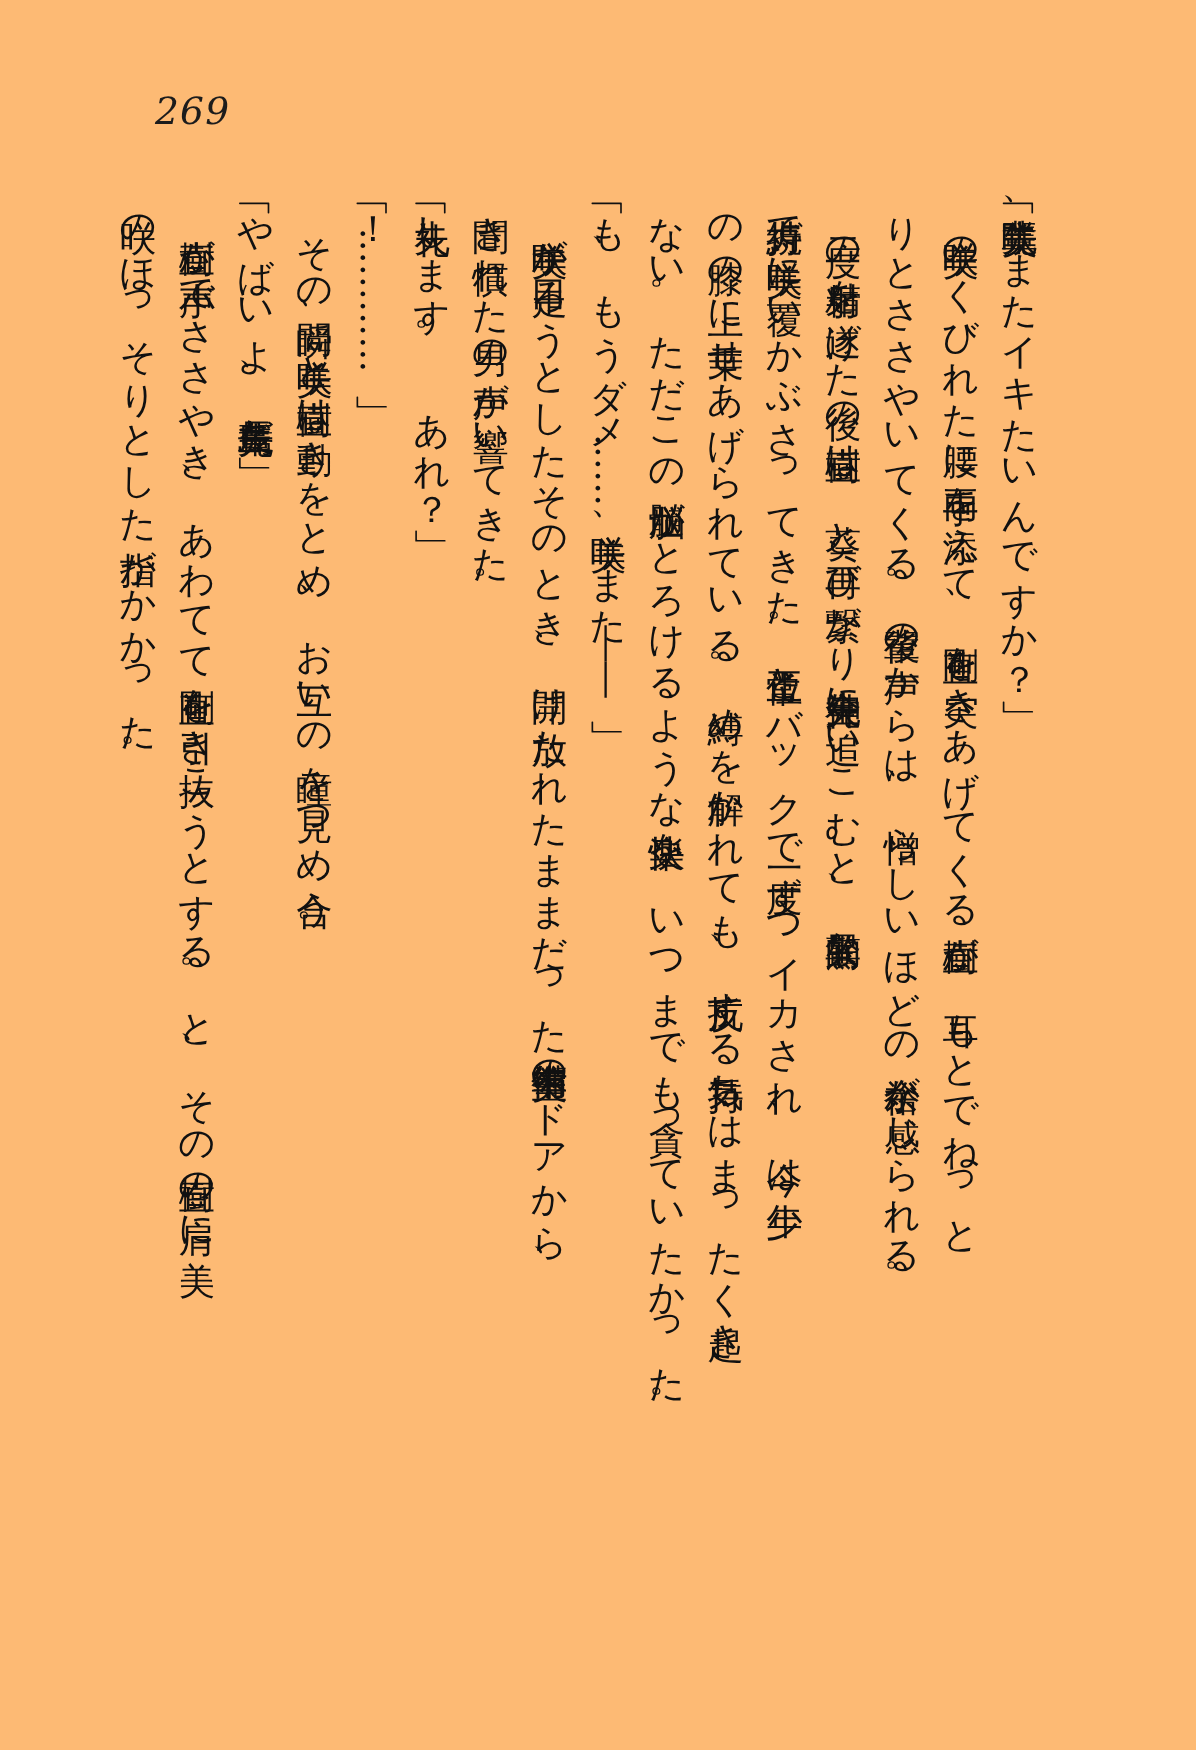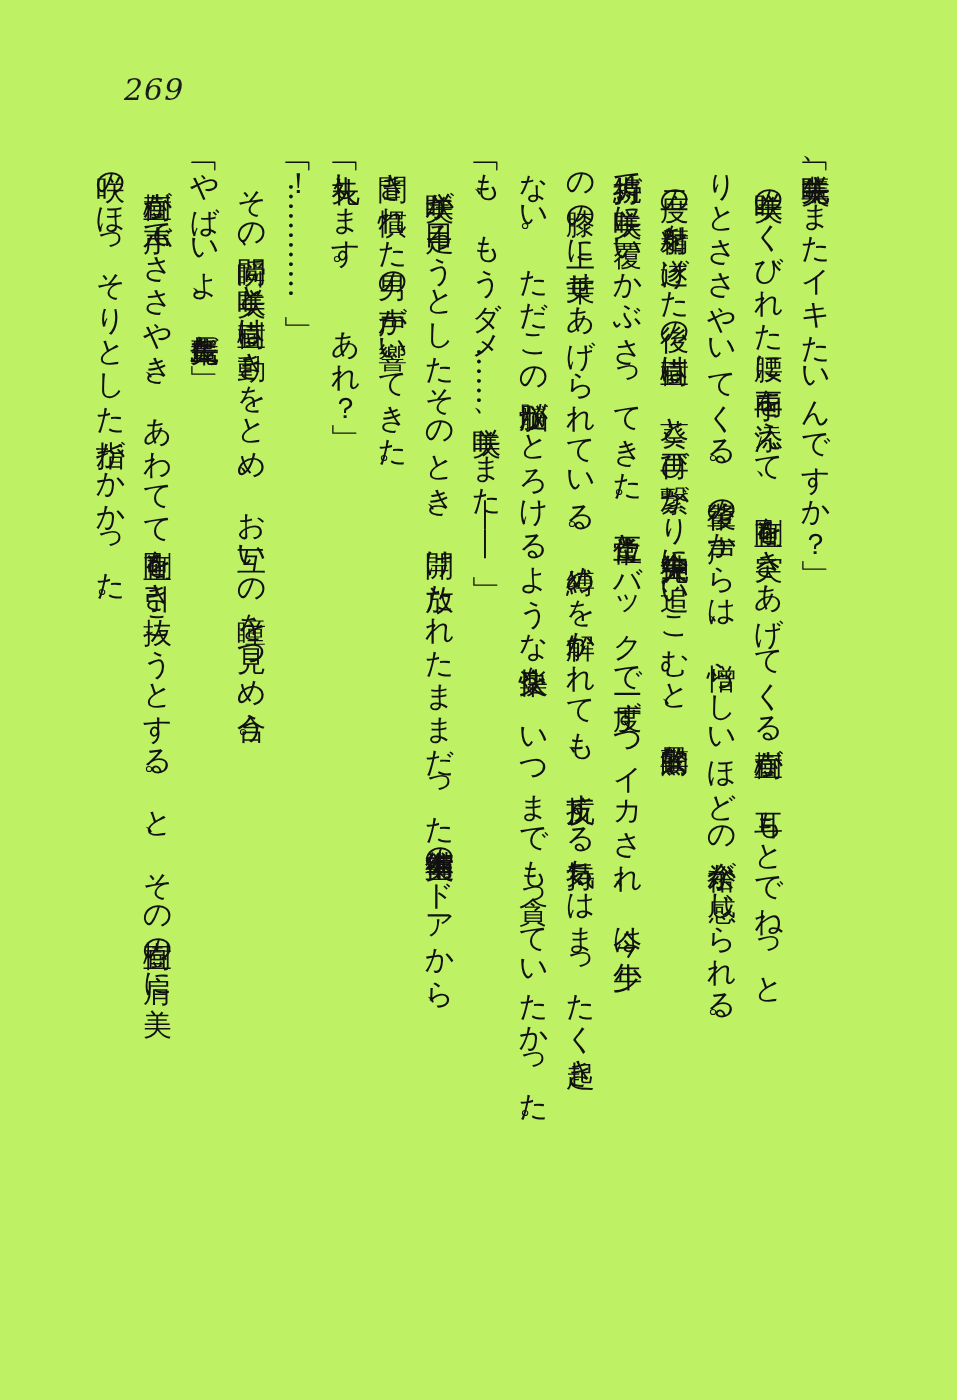--- a/index.html
+++ b/index.html
@@ -4,21 +4,21 @@
 <style>
   html, body {
     margin: 0;
     padding: 0;
     background: #ffffff;
   }
   .page {
     position: relative;
     width: 957px;
     height: 1400px;
-    background: #bef264;
+    background: #fdba74;
     overflow: hidden;
     font-family: "DejaVu Serif", "Liberation Serif", serif;
   }
   .page-number {
     position: absolute;
     left: 124px;
     top: 72px;
     font-style: italic;
     font-size: 30px;
     letter-spacing: 1px;

